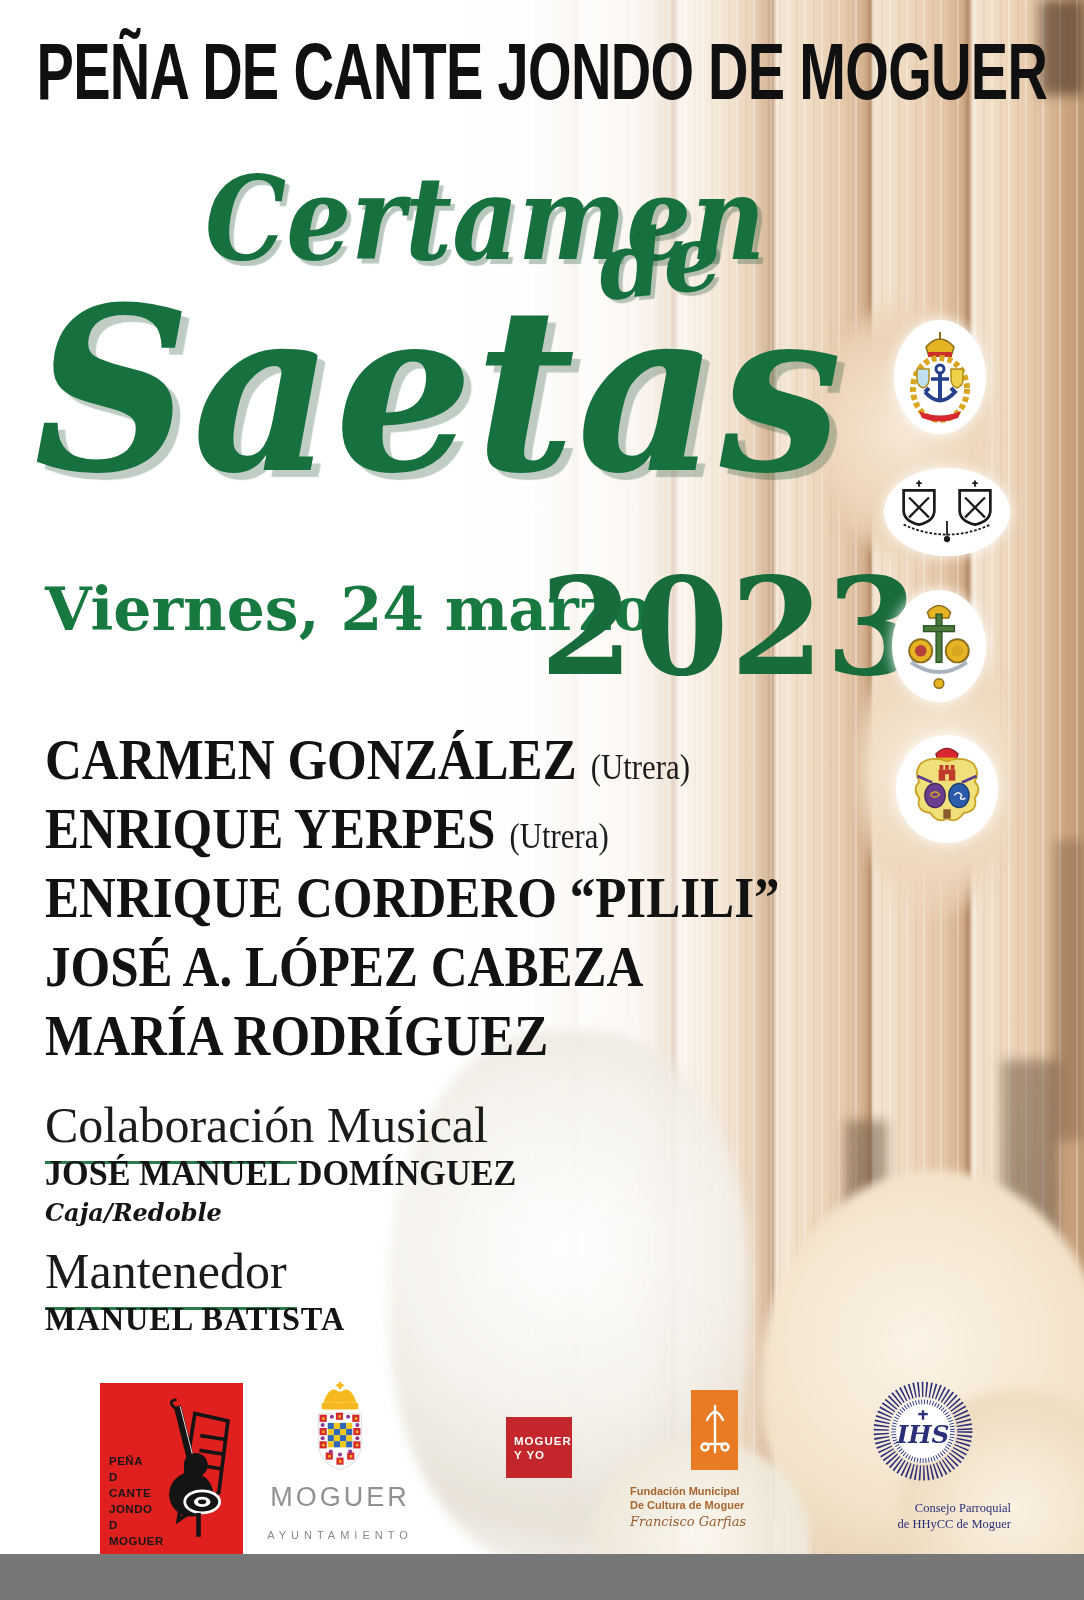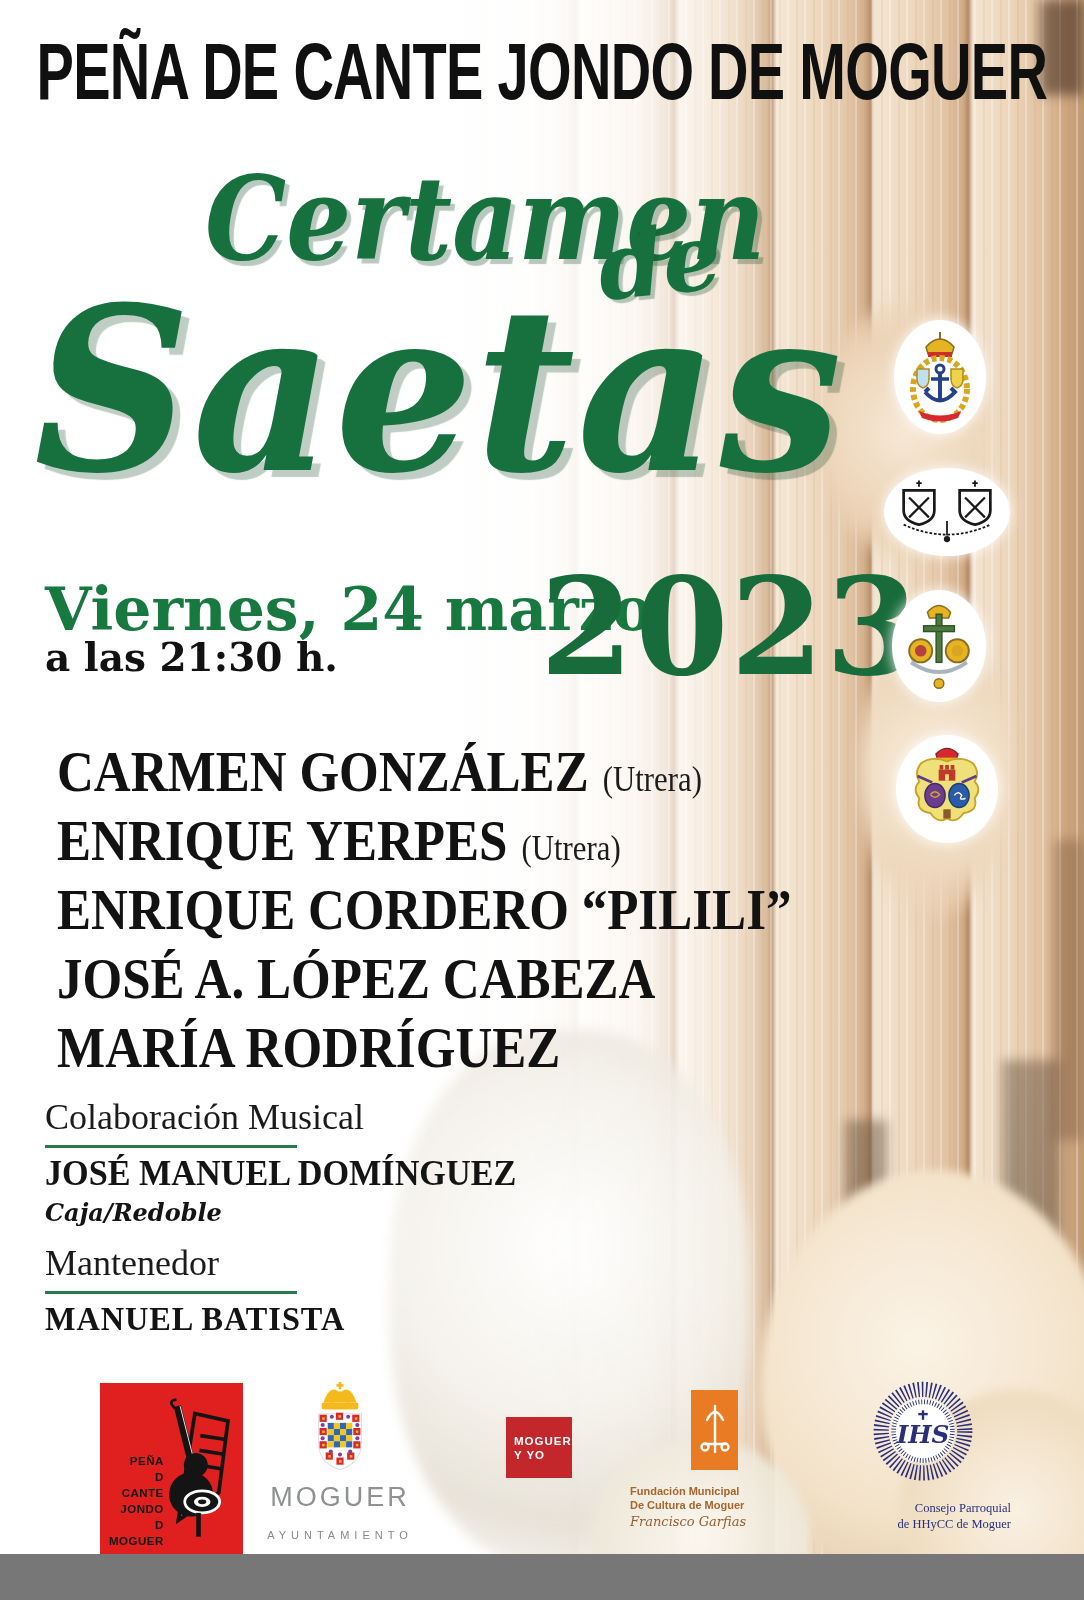--- a/index.html
+++ b/index.html
@@ -56,47 +56,47 @@
 
   
   .date-day{position:absolute;left:45px;top:574px;font-family:"DejaVu Serif",serif;font-weight:bold;
     font-size:60px;color:#17793f;}
   .date-time{position:absolute;left:45px;top:634px;font-family:"DejaVu Serif",serif;font-weight:bold;
     font-size:39px;color:#121212;}
   .date-year{position:absolute;left:540px;top:548px;font-family:"DejaVu Serif",serif;font-weight:bold;
     font-size:134px;color:#186b3b;letter-spacing:2px;}
 
   
-  .performers{position:absolute;left:45px;top:726px;list-style:none;margin:12px;padding:0;}
+  .performers{position:absolute;left:45px;top:726px;list-style:none;margin:0;padding:0;}
   .performers li{height:69px;display:flex;align-items:baseline;transform:scaleX(.88);transform-origin:left top;}
   .p-name{font-family:"Liberation Serif",serif;font-weight:bold;font-size:58px;color:#121212;white-space:nowrap;}
   .p-origin{font-family:"Liberation Serif",serif;font-size:35px;color:#1c1c1c;margin-left:16px;white-space:nowrap;}
 
   
-  .sec-heading{position:absolute;left:45px;font-family:"Liberation Serif",serif;font-size:36px;color:#1b1b1b;}
+  .sec-heading{position:absolute;left:45px;font-family:"Liberation Serif",serif;font-size:50px;color:#1b1b1b;}
   .rule{height:3px;background:#2a7a4b;width:252px;margin-top:7px;}
   .sec-name{position:absolute;left:45px;font-family:"Liberation Serif",serif;font-weight:bold;font-size:36px;
     color:#141414;transform:scaleX(.95);transform-origin:left top;white-space:nowrap;}
   .sec-role{position:absolute;left:45px;font-family:"DejaVu Serif",serif;font-style:italic;font-weight:bold;
     font-size:24px;color:#141414;}
   .h-collab{top:1096px;} .n-collab{top:1152px;} .r-collab{top:1198px;}
   .h-host{top:1242px;} .n-host{top:1300px;font-size:34px;letter-spacing:1px;}
 
   
   .badge{position:absolute;background:#fff;border-radius:50%;display:flex;align-items:center;
     justify-content:center;box-shadow:0 0 14px rgba(255,255,255,.95);}
   .b1{left:894px;top:320px;width:92px;height:114px;}
   .b2{left:884px;top:468px;width:126px;height:88px;}
   .b3{left:892px;top:590px;width:94px;height:112px;}
   .b4{left:896px;top:735px;width:102px;height:108px;}
 
   
   .pena{position:absolute;left:100px;top:1383px;width:143px;height:212px;background:#e0201f;}
   .pena-text{position:absolute;left:9px;top:72px;display:flex;flex-direction:column;gap:4px;}
-  .pena-text span{font-family:"Liberation Sans",sans-serif;font-weight:bold;font-size:11.5px;color:#161616;letter-spacing:.5px;text-align:right;}
+  .pena-text span{font-family:"Liberation Sans",sans-serif;font-weight:bold;font-size:11.5px;color:#161616;letter-spacing:.5px;}
   .pena svg{position:absolute;right:4px;top:14px;}
 
   .ayun{position:absolute;left:262px;top:1380px;width:156px;text-align:center;}
   .ayun-name{font-family:"Liberation Sans",sans-serif;font-size:27px;color:#8f9192;letter-spacing:3px;margin-top:4px;}
   .ayun-sub{font-family:"Liberation Sans",sans-serif;font-size:11px;color:#85888a;letter-spacing:5px;margin-top:16px;}
 
   .myy{position:absolute;left:506px;top:1417px;width:66px;height:61px;background:#c3272b;
     display:flex;flex-direction:column;justify-content:center;padding-left:8px;box-sizing:border-box;}
   .myy span{font-family:"Liberation Sans",sans-serif;font-weight:bold;font-size:11.5px;color:#ffffff;
     letter-spacing:1px;line-height:14px;}
@@ -131,21 +131,20 @@
 
   <div class="header-wrap">
     <div class="header-title">PEÑA DE CANTE JONDO DE MOGUER</div>
   </div>
 
   <div class="t-certamen">Certamen</div>
   <div class="t-de">de</div>
   <div class="t-saetas">Saetas</div>
 
   <div class="date-day">Viernes, 24 marzo</div>
-  <div class="date-time">a las 21:30 h.</div>
   <div class="date-year">2023</div>
 
   <ul class="performers">
     <li>
       <span class="p-name">CARMEN GONZÁLEZ</span>
       <span class="p-origin">(Utrera)</span>
     </li>
     <li>
       <span class="p-name">ENRIQUE YERPES</span>
       <span class="p-origin">(Utrera)</span>

